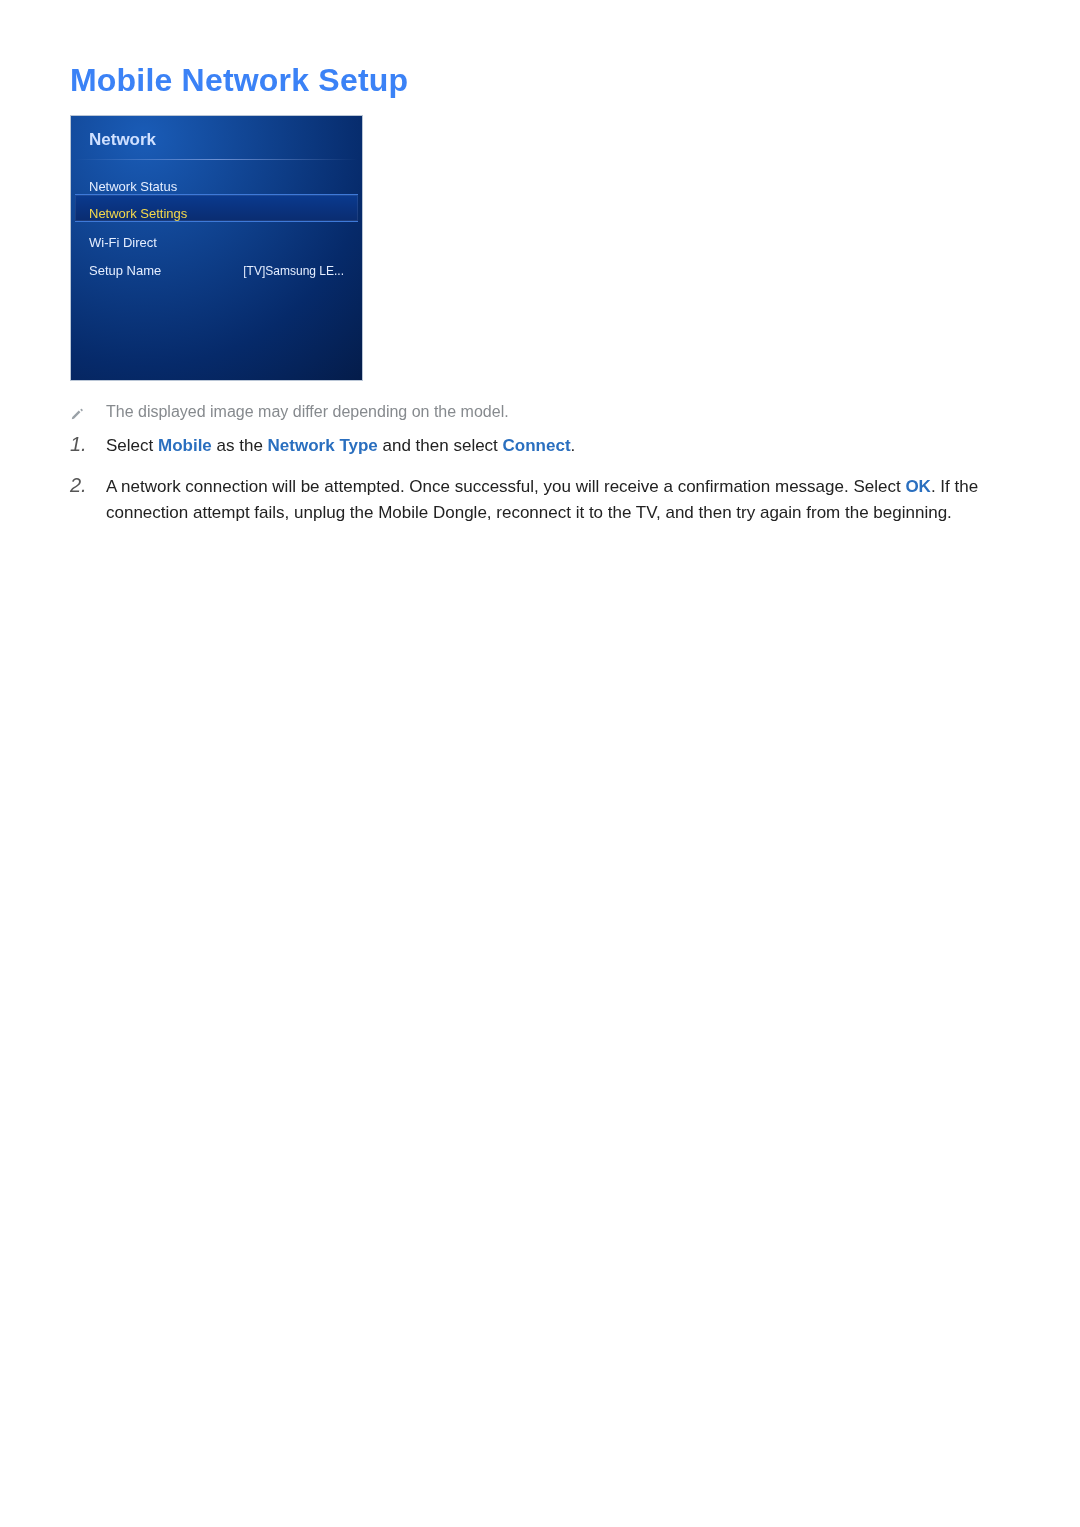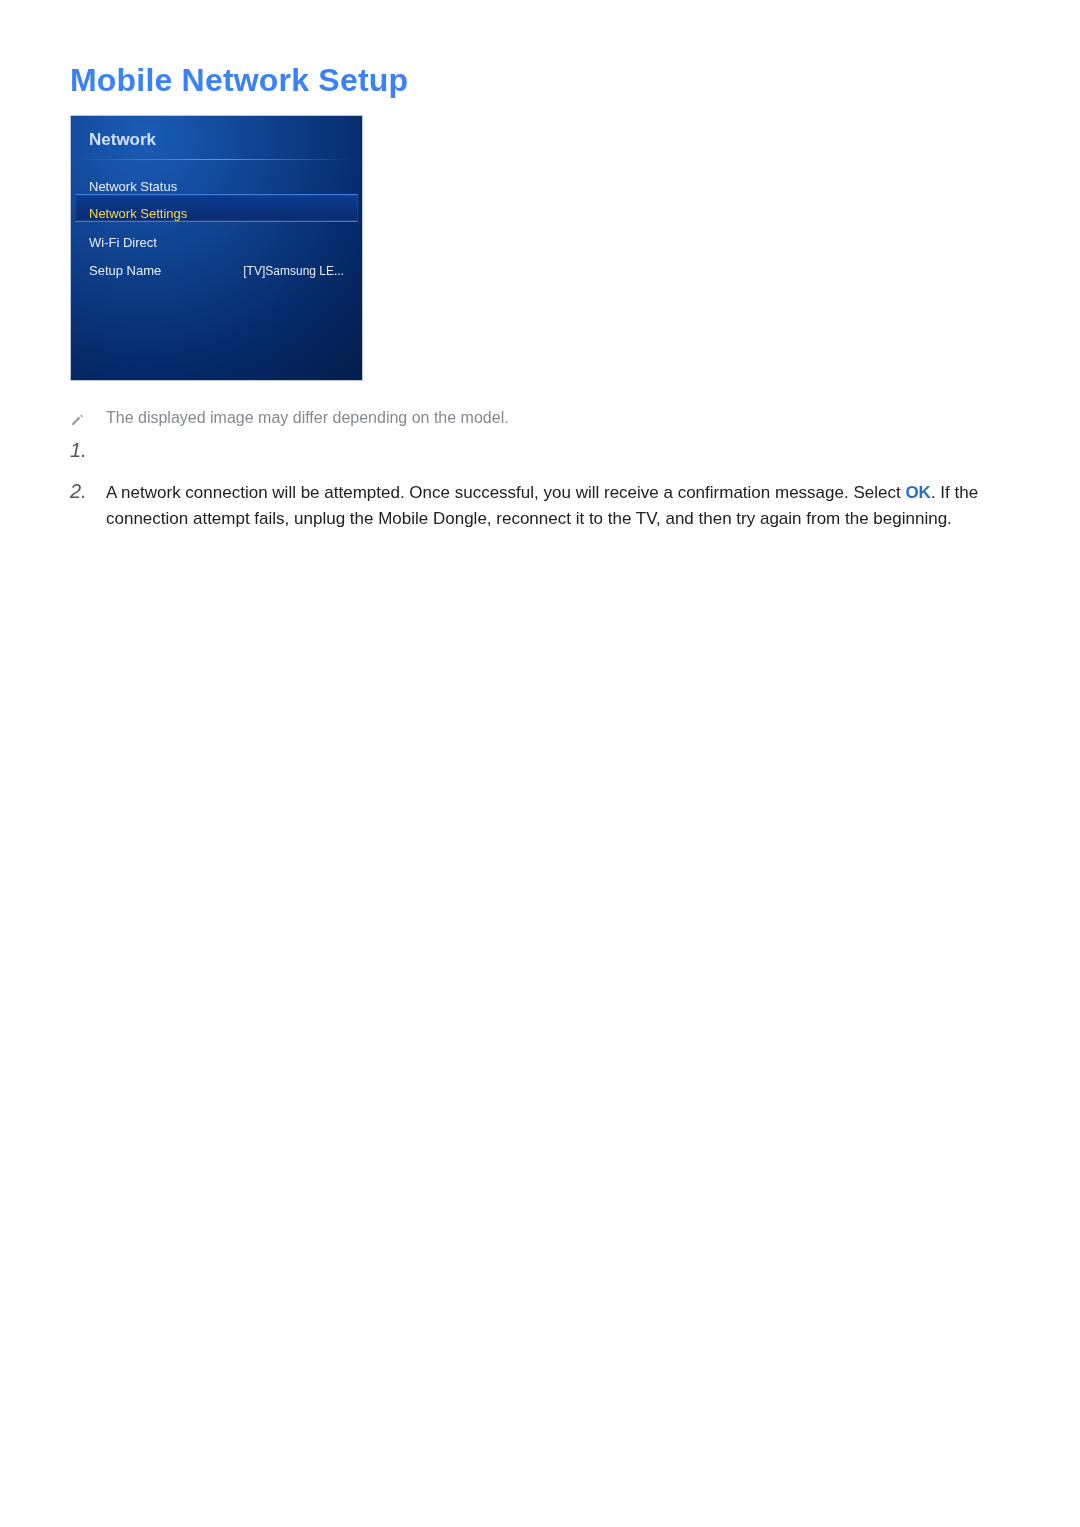--- a/index.html
+++ b/index.html
@@ -77,21 +77,21 @@
     border-top: 1px solid #3e79d8;
     border-bottom: 1px solid #3e79d8;
     box-shadow: inset 0 0 0 1px rgba(255,255,255,0.08);
   }
 
   
   .note-row {
     display: flex;
     align-items: center;
     gap: 22px;
-    margin: 28px 0 8px 0;
+    margin: 22px 0 8px 0;
   }
   .note-icon {
     width: 14px;
     height: 18px;
     color: #9aa1a7;
     flex: 0 0 14px;
     position: relative;
     top: 2px;
   }
   .note-text {
@@ -161,20 +161,23 @@
       <svg viewBox="0 0 24 24" width="14" height="18">
         <path d="M3 21l3.8-1 11-11-2.8-2.8-11 11L3 21zm14.5-16.3l2.8 2.8 1.4-1.4c.4-.4.4-1 0-1.4l-1.4-1.4c-.4-.4-1-.4-1.4 0l-1.4 1.4z" fill="#9aa1a7"></path>
       </svg>
     </span>
     <span class="note-text">The displayed image may differ depending on the model.</span>
   </div>
 
   <ol class="steps">
     <li>
       <span class="marker">1.</span>
+      <span class="body plainb">
+        <span>Select </span><span class="kw">Mobile</span><span> as the </span><span class="kw">Network Type</span><span> and then select </span><span class="kw">Connect</span><span>.</span>
+      </span>
     </li>
     <li>
       <span class="marker">2.</span>
       <span class="body plainb">
         <span>A network connection will be attempted. Once successful, you will receive a confirmation message. Select </span><span class="kw">OK</span><span>. If the connection attempt fails, unplug the Mobile Dongle, reconnect it to the TV, and then try again from the beginning.</span>
       </span>
     </li>
   </ol>
 </div>
 

